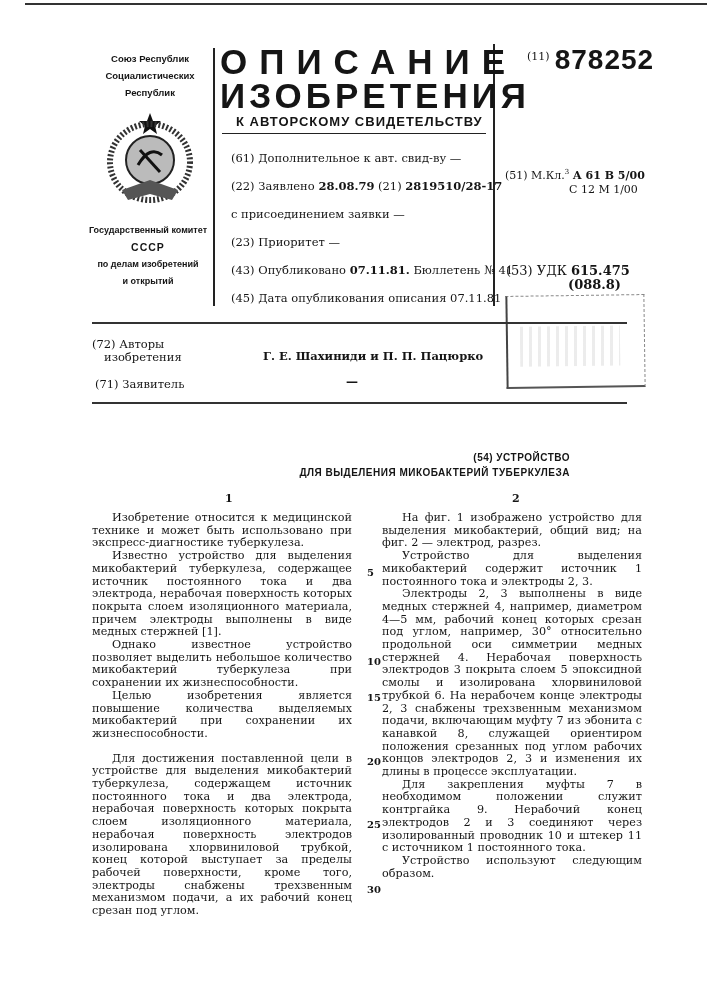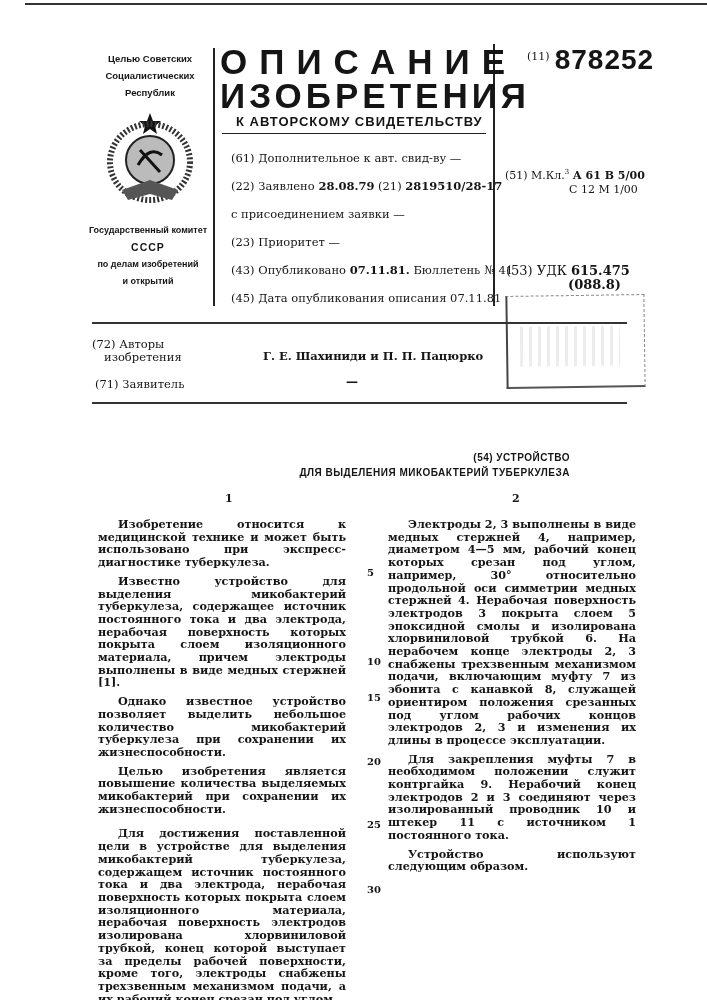--- a/index.html
+++ b/index.html
@@ -56,34 +56,34 @@
   .applicant-label { position: absolute; left: 95px; top: 377px; font-size: 11.5px; }
   .applicant-val { position: absolute; left: 346px; top: 375px; font-weight: bold; font-size: 12px; }
 
   .invtitle { position: absolute; left: 150px; top: 450px; width: 420px; text-align: right;
               font-family: "Liberation Sans", sans-serif; font-weight: bold; font-size: 10px; line-height: 15px; letter-spacing: .5px; }
 
   .colnum { position: absolute; font-size: 11px; font-weight: bold; }
 
   .col { position: absolute; top: 512px; width: 260px; font-size: 11.2px; line-height: 12.7px;
          text-align: justify; }
-  .col p { margin: 6px; text-indent: 20px; font-weight: bold; }
+  .col p { margin: 0; text-indent: 20px; }
   .col p.gap { margin-top: 12px; }
   .col-left { left: 92px; }
   .col-right { left: 382px; }
 
   .lineno { position: absolute; left: 367px; font-size: 10px; font-weight: bold; }
 </style>
 </head>
 <body>
 
 <div class="topline"></div>
 
 <div class="ussr">
-  <div>Целью Советских</div>
+  <div>Союз Республик</div>
   <div>Социалистических</div>
   <div>Республик</div>
 </div>
 
 <svg class="emblem" viewBox="0 0 100 100">
   <polygon points="50,3 53,11 61,11 55,16 57,24 50,19 43,24 45,16 39,11 47,11" fill="#111"></polygon>
   <ellipse cx="50" cy="52" rx="40" ry="38" fill="none" stroke="#333" stroke-width="6" stroke-dasharray="2 2"></ellipse>
   <circle cx="50" cy="50" r="24" fill="#bbb" stroke="#222" stroke-width="2"></circle>
   <path d="M38 55 Q50 35 62 45" stroke="#111" stroke-width="3" fill="none"></path>
   <line x1="40" y1="40" x2="60" y2="62" stroke="#111" stroke-width="3"></line>
@@ -158,20 +158,22 @@
 
 <div class="col col-left">
   <p>Изобретение относится к медицинской технике и может быть использовано при экспресс-диагностике туберкулеза.</p>
   <p>Известно устройство для выделения микобактерий туберкулеза, содержащее источник постоянного тока и два электрода, нерабочая поверхность которых покрыта слоем изоляционного материала, причем электроды выполнены в виде медных стержней [1].</p>
   <p>Однако известное устройство позволяет выделить небольшое количество микобактерий туберкулеза при сохранении их жизнеспособности.</p>
   <p>Целью изобретения является повышение количества выделяемых микобактерий при сохранении их жизнеспособности.</p>
   <p class="gap">Для достижения поставленной цели в устройстве для выделения микобактерий туберкулеза, содержащем источник постоянного тока и два электрода, нерабочая поверхность которых покрыта слоем изоляционного материала, нерабочая поверхность электродов изолирована хлорвиниловой трубкой, конец которой выступает за пределы рабочей поверхности, кроме того, электроды снабжены трехзвенным механизмом подачи, а их рабочий конец срезан под углом.</p>
 </div>
 
 <div class="col col-right">
+  <p>На фиг. 1 изображено устройство для выделения микобактерий, общий вид; на фиг. 2 — электрод, разрез.</p>
+  <p>Устройство для выделения микобактерий содержит источник 1 постоянного тока и электроды 2, 3.</p>
   <p>Электроды 2, 3 выполнены в виде медных стержней 4, например, диаметром 4—5 мм, рабочий конец которых срезан под углом, например, 30° относительно продольной оси симметрии медных стержней 4. Нерабочая поверхность электродов 3 покрыта слоем 5 эпоксидной смолы и изолирована хлорвиниловой трубкой 6. На нерабочем конце электроды 2, 3 снабжены трехзвенным механизмом подачи, включающим муфту 7 из эбонита с канавкой 8, служащей ориентиром положения срезанных под углом рабочих концов электродов 2, 3 и изменения их длины в процессе эксплуатации.</p>
   <p>Для закрепления муфты 7 в необходимом положении служит контргайка 9. Нерабочий конец электродов 2 и 3 соединяют через изолированный проводник 10 и штекер 11 с источником 1 постоянного тока.</p>
   <p>Устройство используют следующим образом.</p>
 </div>
 
 <div class="lineno" style="top:567px">5</div>
 <div class="lineno" style="top:656px">10</div>
 <div class="lineno" style="top:692px">15</div>
 <div class="lineno" style="top:756px">20</div>
 <div class="lineno" style="top:819px">25</div>

